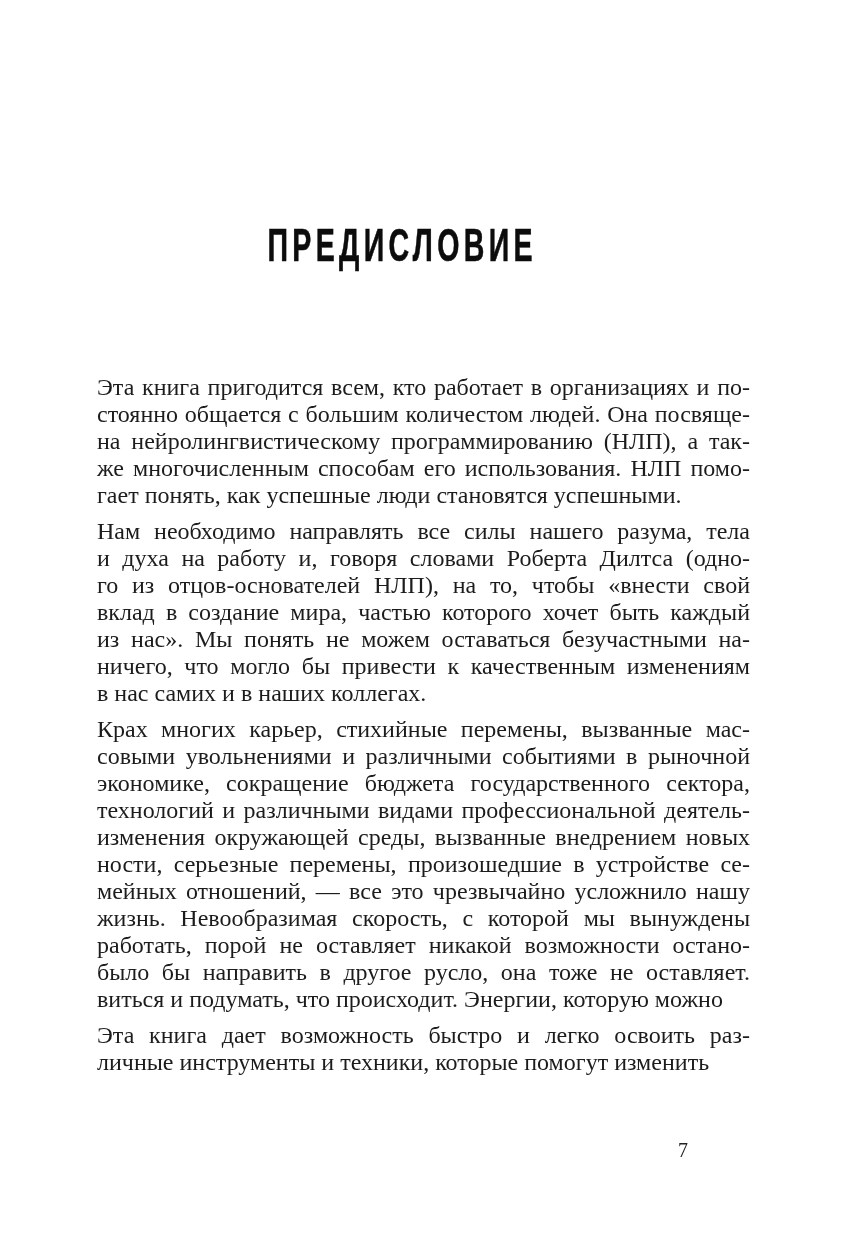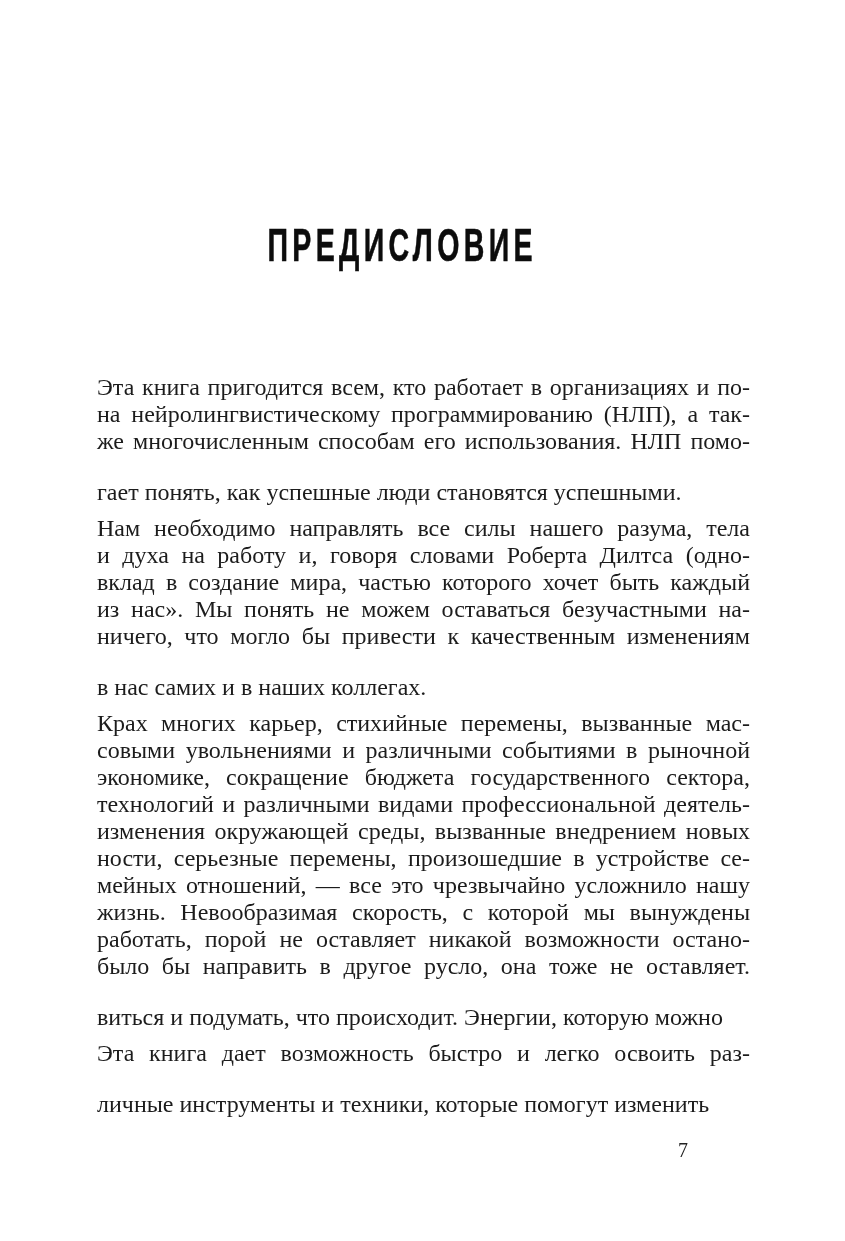--- a/index.html
+++ b/index.html
@@ -40,46 +40,48 @@
     width: 653px;
     font-size: 24px;
     line-height: 27px;
   }
   .para { margin: 0 0 9px 0; }
   .para:last-child { margin-bottom: 0; }
   .line {
     text-align: justify;
     text-align-last: justify;
   }
-  .para .line:last-child { text-align-last: left; margin-top: 24px; }
+  .para .line:last-child { text-align-last: left; }
   .folio {
     position: absolute;
     top: 1138px;
     right: 103px;
     font-size: 20px;
     line-height: 24px;
     color: #222222;
   }
 </style>
 </head>
 <body>
 
 <div class="page" style="background: rgb(255, 255, 255); color: rgb(28, 28, 28);">
   <h1 class="title" style="color: rgb(12, 12, 12);"><span class="title-inner">ПРЕДИСЛОВИЕ</span></h1>
 
   <main class="body-text">
       <div class="para">
         <div class="line">Эта книга пригодится всем, кто работает в организациях и по-</div>
+        <div class="line">стоянно общается с большим количестом людей. Она посвяще-</div>
         <div class="line">на нейролингвистическому программированию (НЛП), а так-</div>
         <div class="line">же многочисленным способам его использования. НЛП помо-</div>
         <div class="line">гает понять, как успешные люди становятся успешными.</div>
       </div>
       <div class="para">
         <div class="line">Нам необходимо направлять все силы нашего разума, тела</div>
         <div class="line">и духа на работу и, говоря словами Роберта Дилтса (одно-</div>
+        <div class="line">го из отцов-основателей НЛП), на то, чтобы «внести свой</div>
         <div class="line">вклад в создание мира, частью которого хочет быть каждый</div>
         <div class="line">из нас». Мы понять не можем оставаться безучастными на-</div>
         <div class="line">ничего, что могло бы привести к качественным изменениям</div>
         <div class="line">в нас самих и в наших коллегах.</div>
       </div>
       <div class="para">
         <div class="line">Крах многих карьер, стихийные перемены, вызванные мас-</div>
         <div class="line">совыми увольнениями и различными событиями в рыночной</div>
         <div class="line">экономике, сокращение бюджета государственного сектора,</div>
         <div class="line">технологий и различными видами профессиональной деятель-</div>

